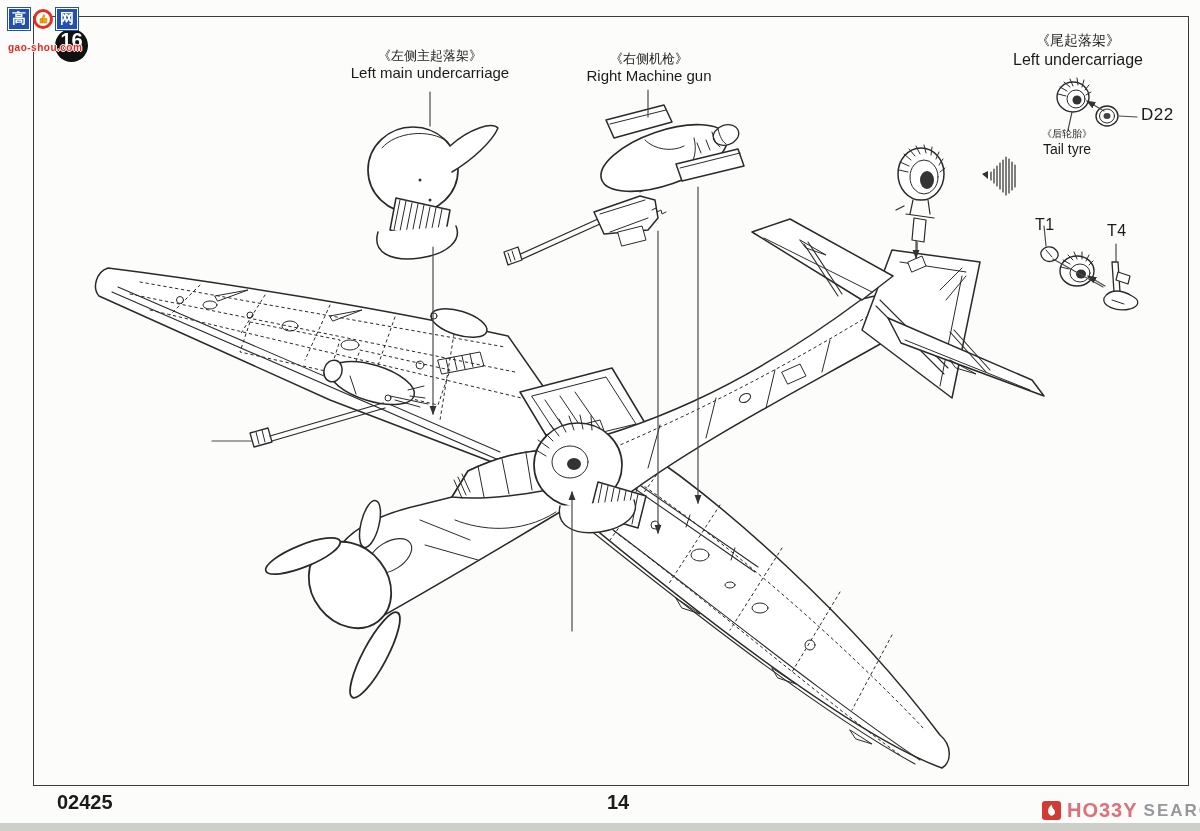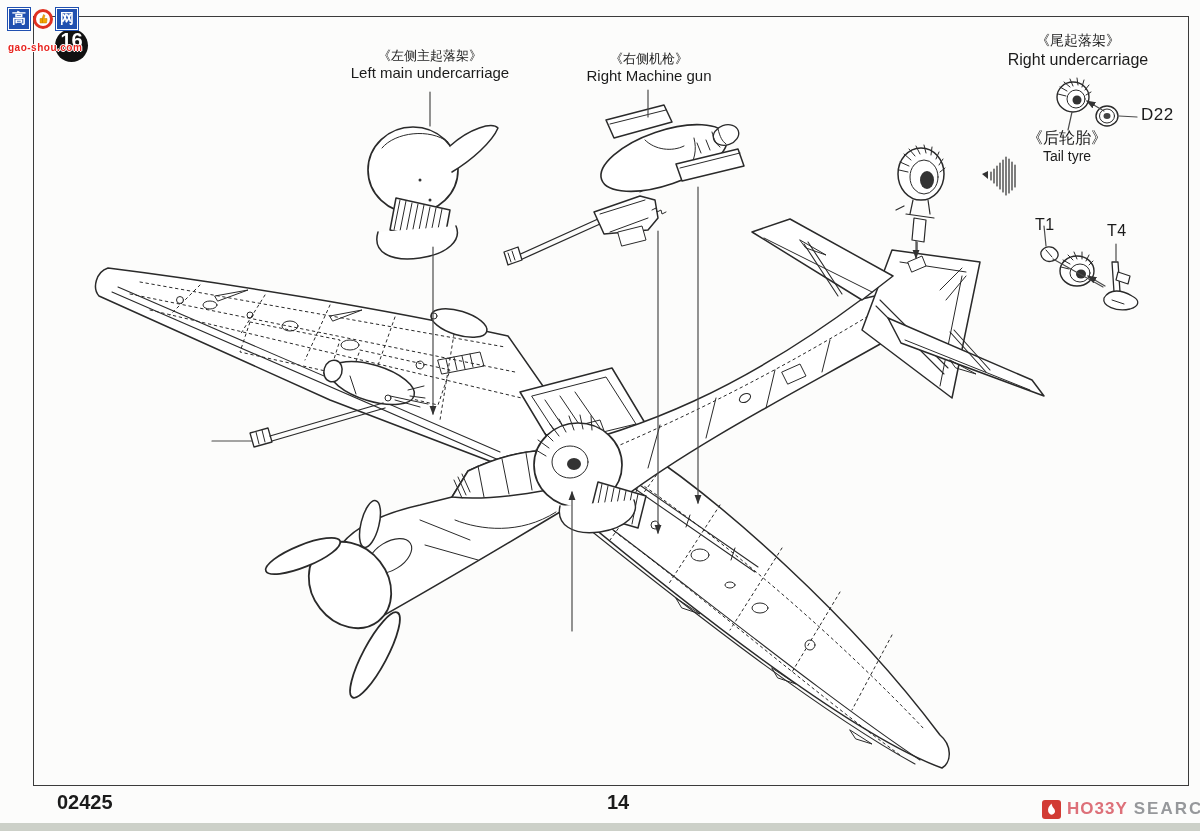--- a/index.html
+++ b/index.html
@@ -11,21 +11,21 @@
   #frame{
     position:absolute;left:33px;top:16px;width:1156px;height:770px;
     border:1.6px solid #3b3b3b;box-sizing:border-box;pointer-events:none;
   }
   svg.art{position:absolute;left:0;top:0;}
   .callout{position:absolute;text-align:center;line-height:1.25;white-space:nowrap;}
   .callout .zh{display:block;font-size:13px;}
   .callout .en{display:block;font-size:15px;}
   .callout.big .zh{font-size:14px;}
   .callout.big .en{font-size:16px;}
-  .callout.small .zh{font-size:16px;}
+  .callout.small .zh{font-size:10px;}
   .callout.small .en{font-size:14px;}
   .ctr{transform:translateX(-50%);}
   .part-id{position:absolute;font-size:16px;font-weight:500;letter-spacing:.5px;}
   #step-badge{
     position:absolute;left:55px;top:29px;width:33px;height:33px;border-radius:50%;
     background:#111;color:#fff;font-size:20px;font-weight:bold;
     display:flex;align-items:flex-start;justify-content:center;
   }
   
   #wm{position:absolute;left:8px;top:8px;}
@@ -36,21 +36,21 @@
     display:flex;align-items:center;justify-content:center;
   }
   #wm .domain{
     margin-top:12px;font-size:10px;font-weight:bold;color:#e8251f;letter-spacing:.5px;
     text-shadow:-1px 0 #fff,1px 0 #fff,0 -1px #fff,0 1px #fff;
   }
   
   #kit-number{position:absolute;left:45px;top:791px;font-size:20px;font-weight:bold;margin-left:12px;}
   #page-number{position:absolute;left:618px;top:791px;font-size:20px;font-weight:bold;transform:translateX(-50%);}
   #shop-logo{position:absolute;left:1042px;top:799px;display:flex;align-items:center;gap:6px;}
-  #shop-logo .brand1{color:#dd7079;font-size:17px;font-weight:bold;letter-spacing:1px;}
+  #shop-logo .brand1{color:#dd7079;font-size:20px;font-weight:bold;letter-spacing:1px;}
   #shop-logo .brand2{color:#96989b;font-size:17px;font-weight:bold;letter-spacing:2px;}
   #bottom-strip{position:absolute;left:0;bottom:0;width:100%;height:8px;background:#ccd0c8;}
 </style>
 </head>
 <body>
 
 <div id="sheet">
 
   <div id="frame"></div>
 
@@ -295,21 +295,21 @@
     <span class="en">Left main undercarriage</span>
   </div>
 
   <div class="callout ctr" style="left:649px;top:51px">
     <span class="zh">《右侧机枪》</span>
     <span class="en">Right Machine gun</span>
   </div>
 
   <div class="callout big ctr" style="left:1078px;top:32px">
     <span class="zh">《尾起落架》</span>
-    <span class="en">Right undercarriage</span>
+    <span class="en">Left undercarriage</span>
   </div>
 
   <div class="callout small ctr" style="left:1067px;top:128px">
     <span class="zh">《后轮胎》</span>
     <span class="en">Tail tyre</span>
   </div>
 
 
 
   <span class="part-id" style="left:1141px;top:105px;font-size:17px">D22</span>

